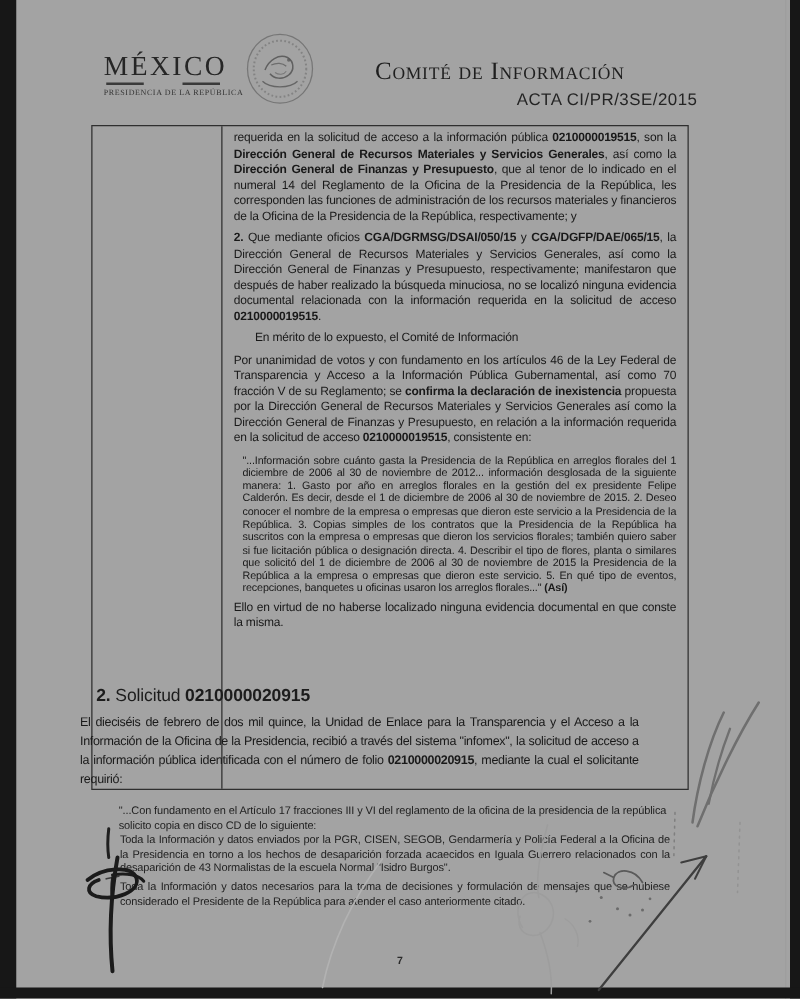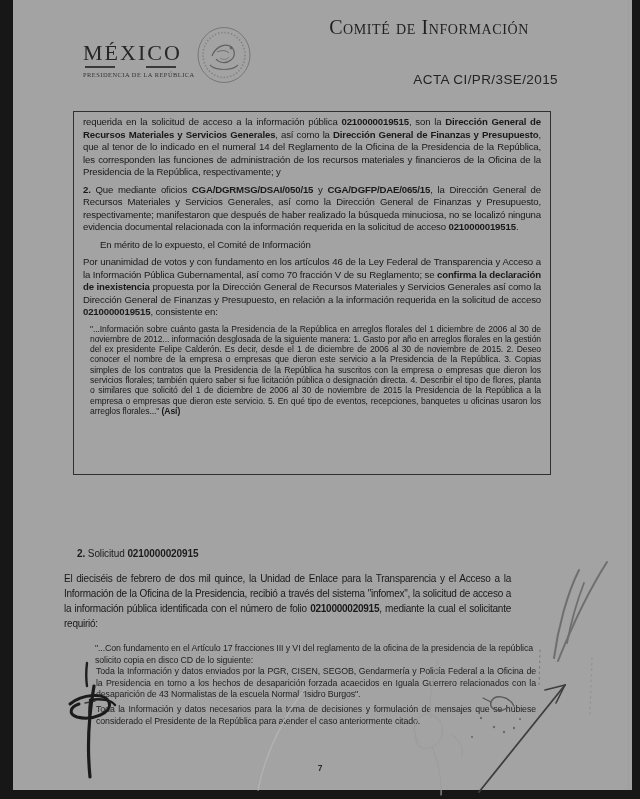--- a/index.html
+++ b/index.html
@@ -17,42 +17,42 @@
   .edge-line{position:absolute;left:628px;top:0;width:1px;height:799px;background:#9c9c9c;opacity:.75;}
 
   
   .logo{position:absolute;left:83px;top:40px;width:95px;text-align:center;}
   .logo-title{font-family:"Liberation Serif","DejaVu Serif",serif;font-size:22px;letter-spacing:2px;color:#262626;white-space:nowrap;}
   .logo-rule{position:absolute;top:26px;height:1.5px;background:#3a3a3a;}
   .logo-rule.l{left:2px;width:30px;}
   .logo-rule.r{right:2px;width:30px;}
   .logo-sub{margin-top:5px;font-family:"Liberation Serif","DejaVu Serif",serif;font-size:6.4px;letter-spacing:.5px;color:#333;white-space:nowrap;}
   .seal{position:absolute;left:195px;top:25px;}
-  .hdr-right{position:absolute;left:300px;top:16px;width:258px;text-align:center;font-family:"Liberation Serif","DejaVu Serif",serif;color:#1f1f1f;}
+  .hdr-right{position:absolute;left:300px;top:46px;width:258px;text-align:left;font-family:"Liberation Serif","DejaVu Serif",serif;color:#1f1f1f;}
   .committee{font-variant-caps:small-caps;font-size:20px;letter-spacing:.6px;}
   .acta{position:absolute;left:300px;top:72px;width:258px;text-align:right;font-family:Liberation Sans, sans-serif;font-size:13.5px;letter-spacing:.4px;color:#242424;}
 
   
   .doc-table{
-    position:absolute;left:73px;top:111px;width:478px;height:364px;
-    border:1.5px solid #2f2f2f;display:flex;box-sizing:border-box;background:transparent;flex-direction:column;
+    position:absolute;left:73px;top:100px;width:478px;height:532px;
+    border:1.5px solid #2f2f2f;display:flex;box-sizing:border-box;background:transparent;
   }
   .cell-left{width:104px;border-right:1.5px solid #2f2f2f;box-sizing:border-box;}
   .cell-right{
     flex:1;box-sizing:border-box;padding:4px 9px 4px 9px;overflow:hidden;
     font-size:9.6px;letter-spacing:-0.15px;line-height:12.5px;text-align:justify;color:#191919;
   }
   .cell-right p{margin:0 0 5px 0;}
   .b{font-weight:bold;}
   .resuelve{text-align:center;font-weight:bold;letter-spacing:2px;margin:2px 0 6px 0;}
   .merito{text-align:left;padding-left:17px;}
   .tbl-quote{font-size:8.6px;line-height:10.3px;letter-spacing:-0.1px;padding-left:7px;text-align:justify;}
 
   
-  .sec2-head{position:absolute;left:77px;top:548px;font-size:10px;letter-spacing:-0.1px;}
+  .sec2-head{position:absolute;left:77px;top:548px;font-size:14px;letter-spacing:-0.1px;}
   .sec2-intro{position:absolute;left:64px;top:571px;width:447px;font-size:10px;letter-spacing:-0.25px;line-height:15px;text-align:justify;color:#191919;}
   .sec2-quote{position:absolute;left:95px;top:643px;width:438px;font-size:8.8px;letter-spacing:-0.1px;line-height:11.6px;text-align:justify;color:#222;}
   .sec2-item1{position:absolute;left:96px;top:666px;width:440px;font-size:8.8px;letter-spacing:-0.1px;line-height:11.6px;text-align:justify;color:#222;}
   .sec2-item2{position:absolute;left:96px;top:704px;width:440px;font-size:8.8px;letter-spacing:-0.1px;line-height:11.6px;text-align:justify;color:#222;}
 
   .page-num{position:absolute;left:0;top:763px;width:640px;text-align:center;font-size:8.5px;font-weight:bold;color:#2a2a2a;}
 
   .hand{position:absolute;left:0;top:0;pointer-events:none;}
 </style>
 </head>
@@ -86,20 +86,21 @@
   <div class="acta">ACTA CI/PR/3SE/2015</div>
 
   <div class="doc-table">
     <div class="cell-left"></div>
     <div class="cell-right">
       <p><span>requerida en la solicitud de acceso a la información pública </span><span class="b">0210000019515</span><span>, son la </span><span class="b">Dirección General de Recursos Materiales y Servicios Generales</span><span>, así como la </span><span class="b">Dirección General de Finanzas y Presupuesto</span><span>, que al tenor de lo indicado en el numeral 14 del Reglamento de la Oficina de la Presidencia de la República, les corresponden las funciones de administración de los recursos materiales y financieros de la Oficina de la Presidencia de la República, respectivamente; y</span></p>
       <p><span class="b">2.</span><span>  Que  mediante  oficios  </span><span class="b">CGA/DGRMSG/DSAI/050/15</span><span> y </span><span class="b">CGA/DGFP/DAE/065/15</span><span>, la Dirección General de Recursos Materiales y Servicios Generales, así como la Dirección General de Finanzas y Presupuesto, respectivamente; manifestaron que después de haber realizado la búsqueda minuciosa, no se localizó ninguna evidencia documental relacionada con la información requerida en la solicitud de acceso </span><span class="b">0210000019515</span><span>.</span></p>
       <p class="merito">En mérito de lo expuesto, el Comité de Información</p>
       <p><span>Por unanimidad de votos y con fundamento en los artículos 46 de la Ley Federal de Transparencia y Acceso a la Información Pública Gubernamental, así como 70 fracción V de su Reglamento; se </span><span class="b">confirma la declaración de inexistencia</span><span> propuesta por la Dirección General de Recursos Materiales y Servicios Generales así como la Dirección General de Finanzas y Presupuesto, en relación a la información requerida en la solicitud de acceso </span><span class="b">0210000019515</span><span>, consistente en:</span></p>
       <p class="tbl-quote"><span>"...Información sobre cuánto gasta la Presidencia de la República en arreglos florales del 1 diciembre de 2006 al 30 de noviembre de 2012... información desglosada de la siguiente manera: 1. Gasto por año en arreglos florales en la gestión del ex presidente Felipe Calderón. Es decir, desde el 1 de diciembre de 2006 al 30 de noviembre de 2015. 2. Deseo conocer el nombre de la empresa o empresas que dieron este servicio a la Presidencia de la República. 3. Copias simples de los contratos que la Presidencia de la República ha suscritos con la empresa o empresas que dieron los servicios florales; también quiero saber si fue licitación pública o designación directa. 4. Describir el tipo de flores, planta o similares que solicitó del 1 de diciembre de 2006 al 30 de noviembre de 2015 la Presidencia de la República a la empresa o empresas que dieron este servicio. 5. En qué tipo de eventos, recepciones, banquetes u oficinas usaron los arreglos florales..." </span><span class="b">(Así)</span></p>
+      <p>Ello en virtud de no haberse localizado ninguna evidencia documental en que conste la misma.</p>
     </div>
   </div>
 
   <div class="sec2-head"><span class="b">2.</span><span> Solicitud </span><span class="b">0210000020915</span></div>
   <div class="sec2-intro"><span>El dieciséis de febrero de dos mil quince, la Unidad de Enlace para la Transparencia y el Acceso a la Información de la Oficina de la  Presidencia, recibió a través del sistema "infomex", la solicitud de acceso a la información pública identificada con el número de folio </span><span class="b">0210000020915</span><span>, mediante la cual el solicitante requirió:</span></div>
   <div class="sec2-quote">"...Con fundamento en el Artículo 17 fracciones III y VI del reglamento de la oficina de la presidencia de la república solicito copia en disco CD  de lo  siguiente:</div>
   <div class="sec2-item1">Toda la Información y datos enviados por la PGR, CISEN, SEGOB, Gendarmería y Policía Federal  a la Oficina de la Presidencia en torno a los hechos de desaparición forzada acaecidos en Iguala Guerrero relacionados con la desaparición de 43 Normalistas de la escuela Normal "Isidro Burgos".</div>
   <div class="sec2-item2">Toda la Información y datos necesarios para la toma de decisiones y formulación de mensajes que se hubiese considerado el Presidente de la República  para atender el caso anteriormente citado.</div>
 
   <div class="page-num">7</div>

